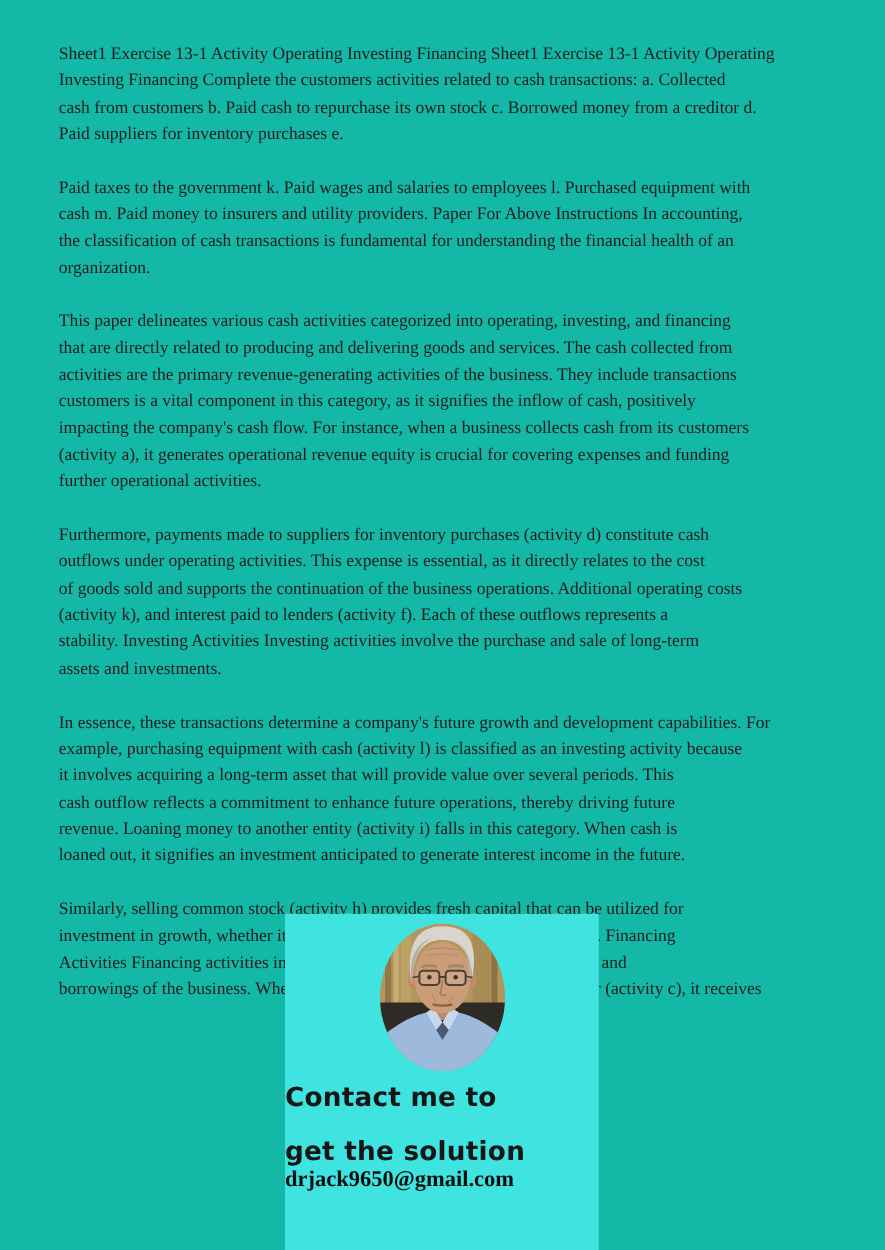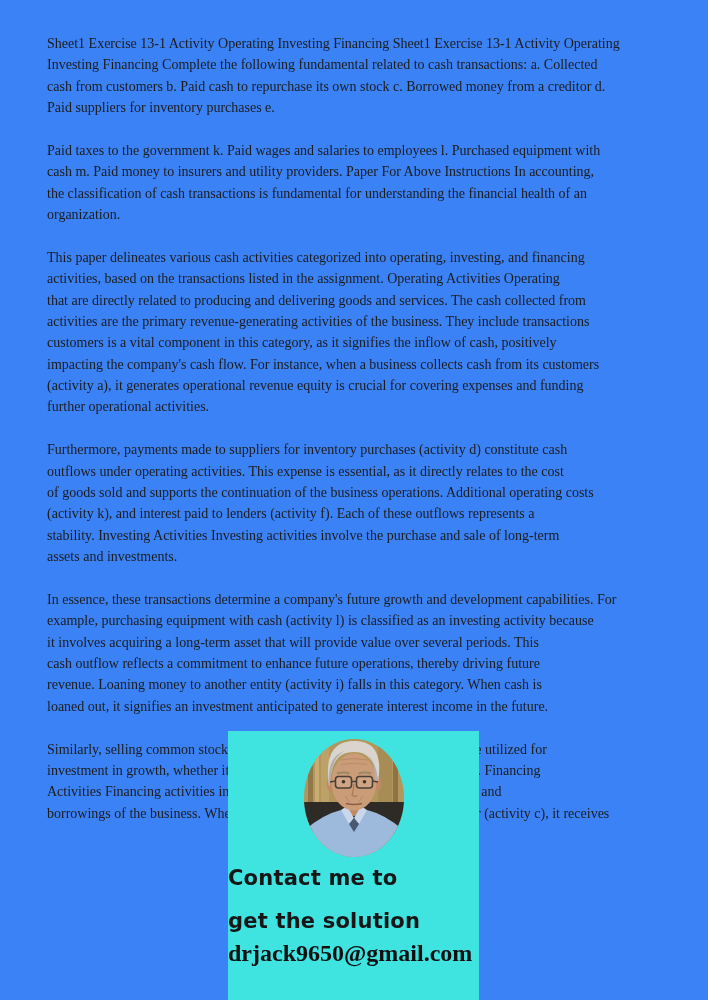--- a/index.html
+++ b/index.html
@@ -1,18 +1,18 @@
 <!DOCTYPE html>
 <html><head>
 <meta charset="utf-8">
 <style>
   html,body { margin:0; padding:0; background:#ffffff; }
   .page {
     position:relative; width:708px; height:1000px;
-    background:#3b82f6; overflow:hidden;
+    background:#14b8a6; overflow:hidden;
     font-family:"Liberation Serif", serif;
   }
   .doc {
     position:absolute; left:47px; top:33px; width:630px;
     color:#1c1c1c; font-size:14px;
   }
   .para { margin:0 0 21.6px 0; }
   .line { white-space:nowrap; line-height:21.35px; height:21.35px; overflow:visible; }
   .promo {
     position:absolute; left:228px; top:731px; width:251px; height:292px;
@@ -23,46 +23,45 @@
     width:100px; height:118px;
   }
   .promo-h {
     position:absolute; left:0; width:100%;
     font-family:"DejaVu Sans", sans-serif; font-weight:bold;
     font-size:21px; line-height:29px; color:#161616; letter-spacing:0.2px;
   }
   .promo-h1 { top:133px; }
   .promo-h2 { top:176px; }
   .promo-email {
-    position:absolute; top:209px; left:0; width:100%;
+    position:absolute; top:199px; left:0; width:100%;
     font-family:"Liberation Serif", serif; font-weight:bold;
-    font-size:24px; line-height:26px; color:#101010;
+    font-size:18px; line-height:26px; color:#101010;
   }
 </style>
 </head>
 <body>
 
 <div class="page">
 
   <div class="doc" id="doc" style="color: rgb(28, 28, 28);">
       <div class="para">
         <div class="line">Sheet1 Exercise 13-1 Activity Operating Investing Financing Sheet1 Exercise 13-1 Activity Operating</div>
-        <div class="line">Investing Financing Complete the following fundamental related to cash transactions: a. Collected</div>
+        <div class="line">Investing Financing Complete the customers activities related to cash transactions: a. Collected</div>
         <div class="line">cash from customers b. Paid cash to repurchase its own stock c. Borrowed money from a creditor d.</div>
         <div class="line">Paid suppliers for inventory purchases e.</div>
       </div>
       <div class="para">
         <div class="line">Paid taxes to the government k. Paid wages and salaries to employees l. Purchased equipment with</div>
         <div class="line">cash m. Paid money to insurers and utility providers. Paper For Above Instructions In accounting,</div>
         <div class="line">the classification of cash transactions is fundamental for understanding the financial health of an</div>
         <div class="line">organization.</div>
       </div>
       <div class="para">
         <div class="line">This paper delineates various cash activities categorized into operating, investing, and financing</div>
-        <div class="line">activities, based on the transactions listed in the assignment. Operating Activities Operating</div>
         <div class="line">that are directly related to producing and delivering goods and services. The cash collected from</div>
         <div class="line">activities are the primary revenue-generating activities of the business. They include transactions</div>
         <div class="line">customers is a vital component in this category, as it signifies the inflow of cash, positively</div>
         <div class="line">impacting the company's cash flow. For instance, when a business collects cash from its customers</div>
         <div class="line">(activity a), it generates operational revenue equity is crucial for covering expenses and funding</div>
         <div class="line">further operational activities.</div>
       </div>
       <div class="para">
         <div class="line">Furthermore, payments made to suppliers for inventory purchases (activity d) constitute cash</div>
         <div class="line">outflows under operating activities. This expense is essential, as it directly relates to the cost</div>

